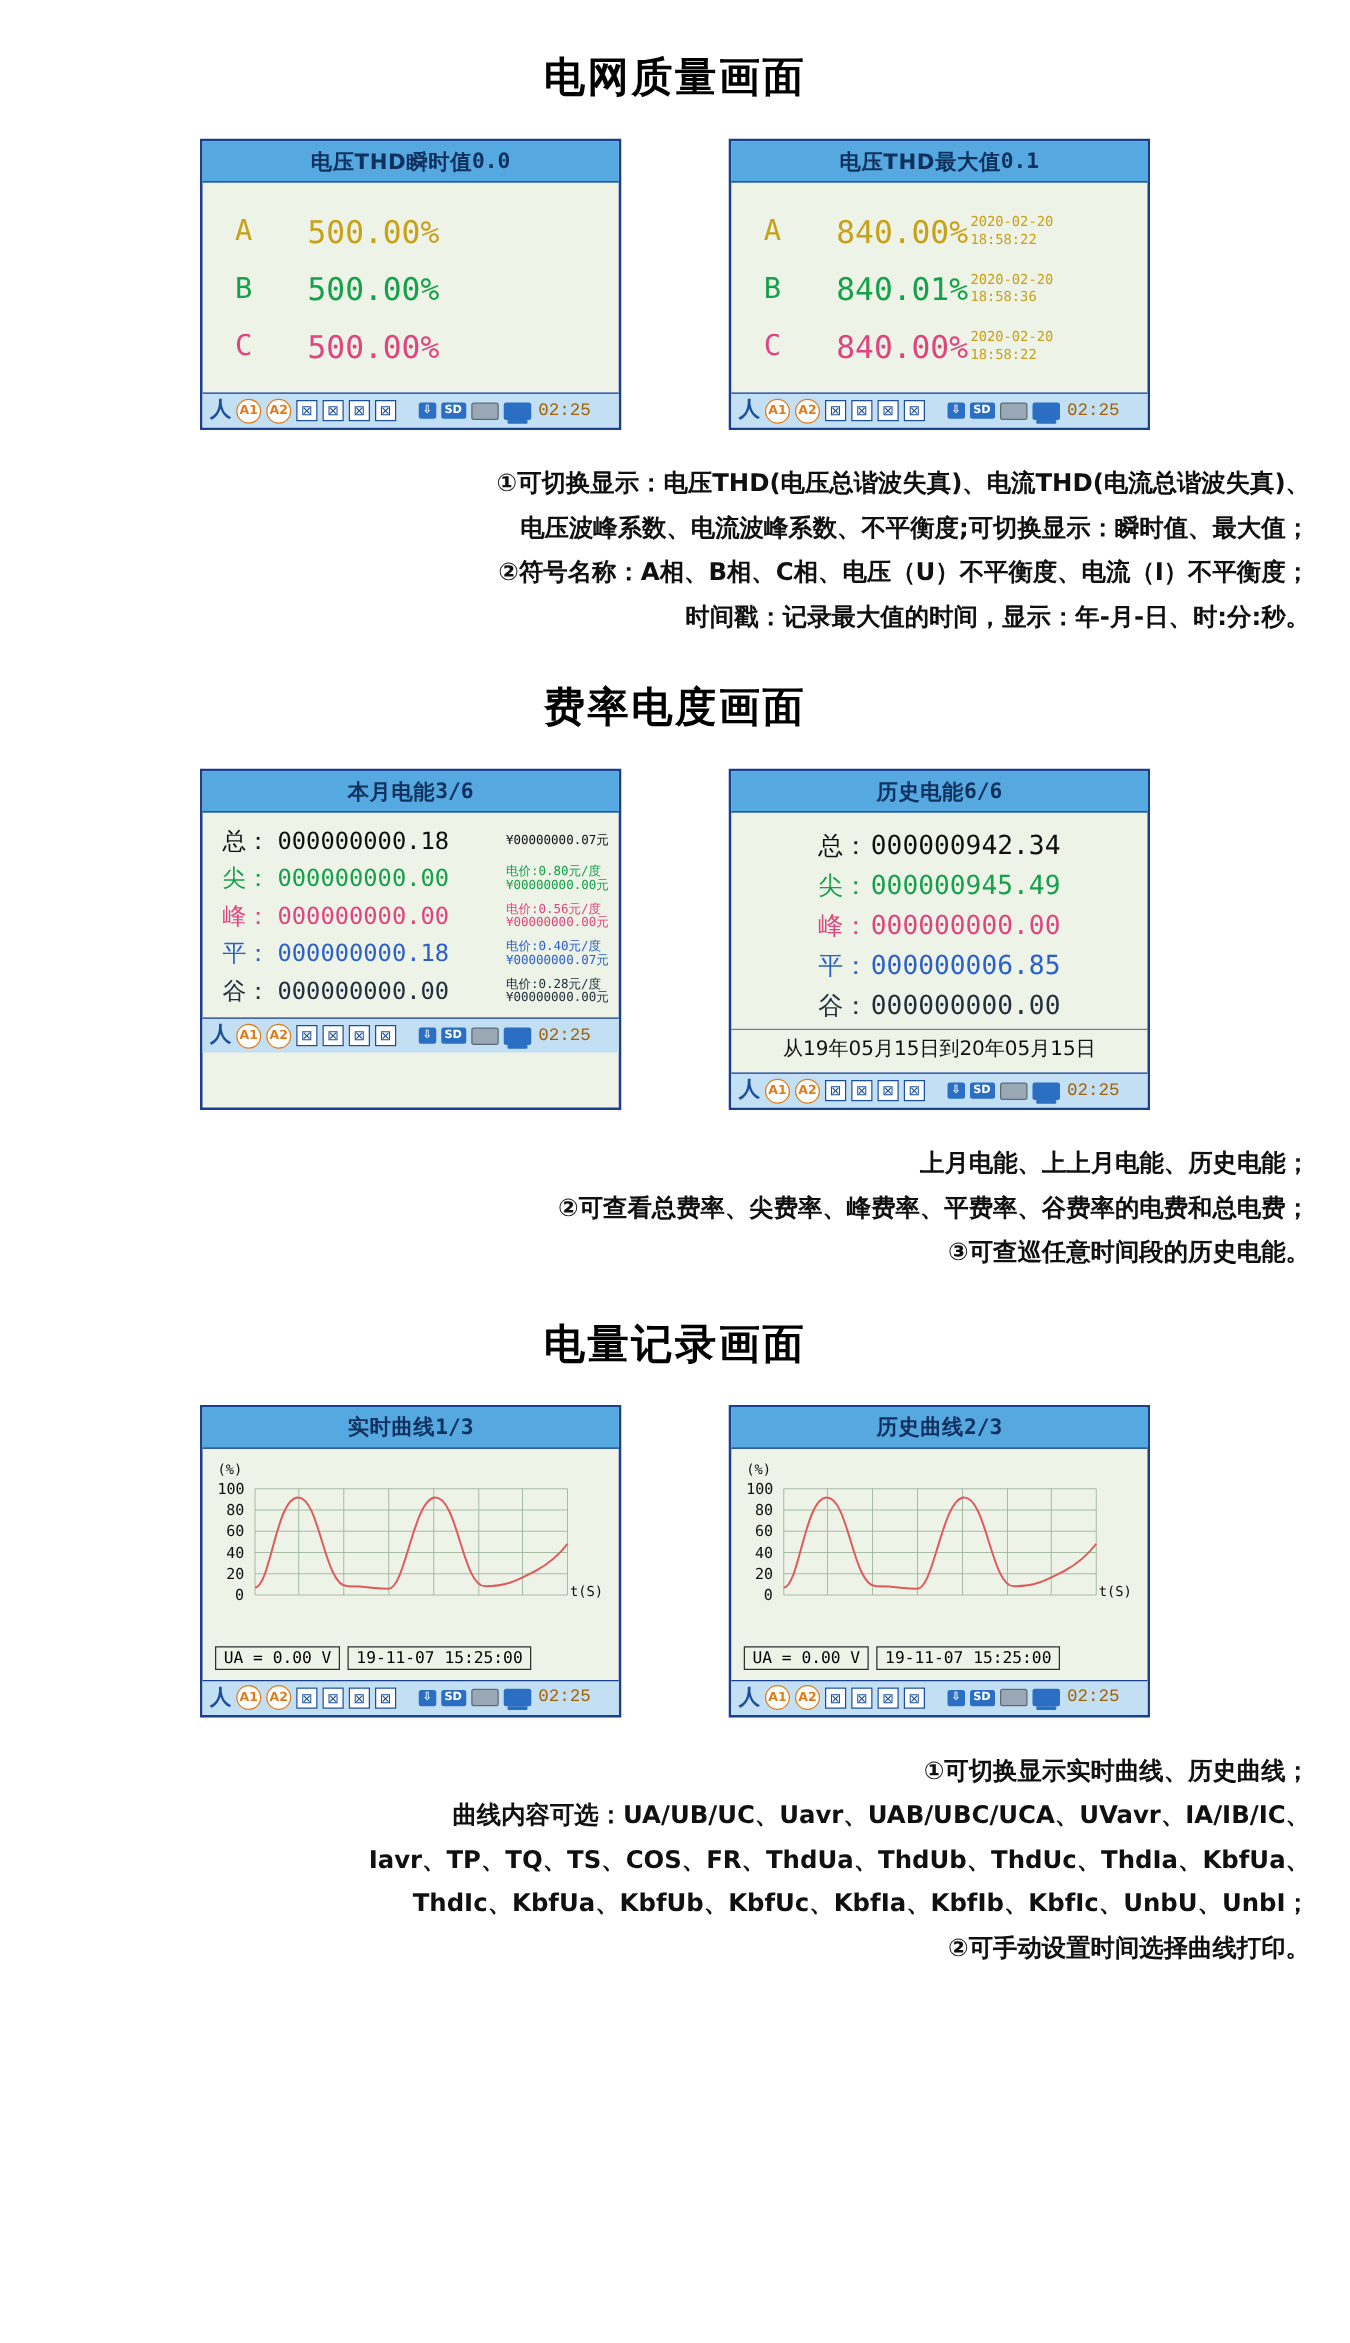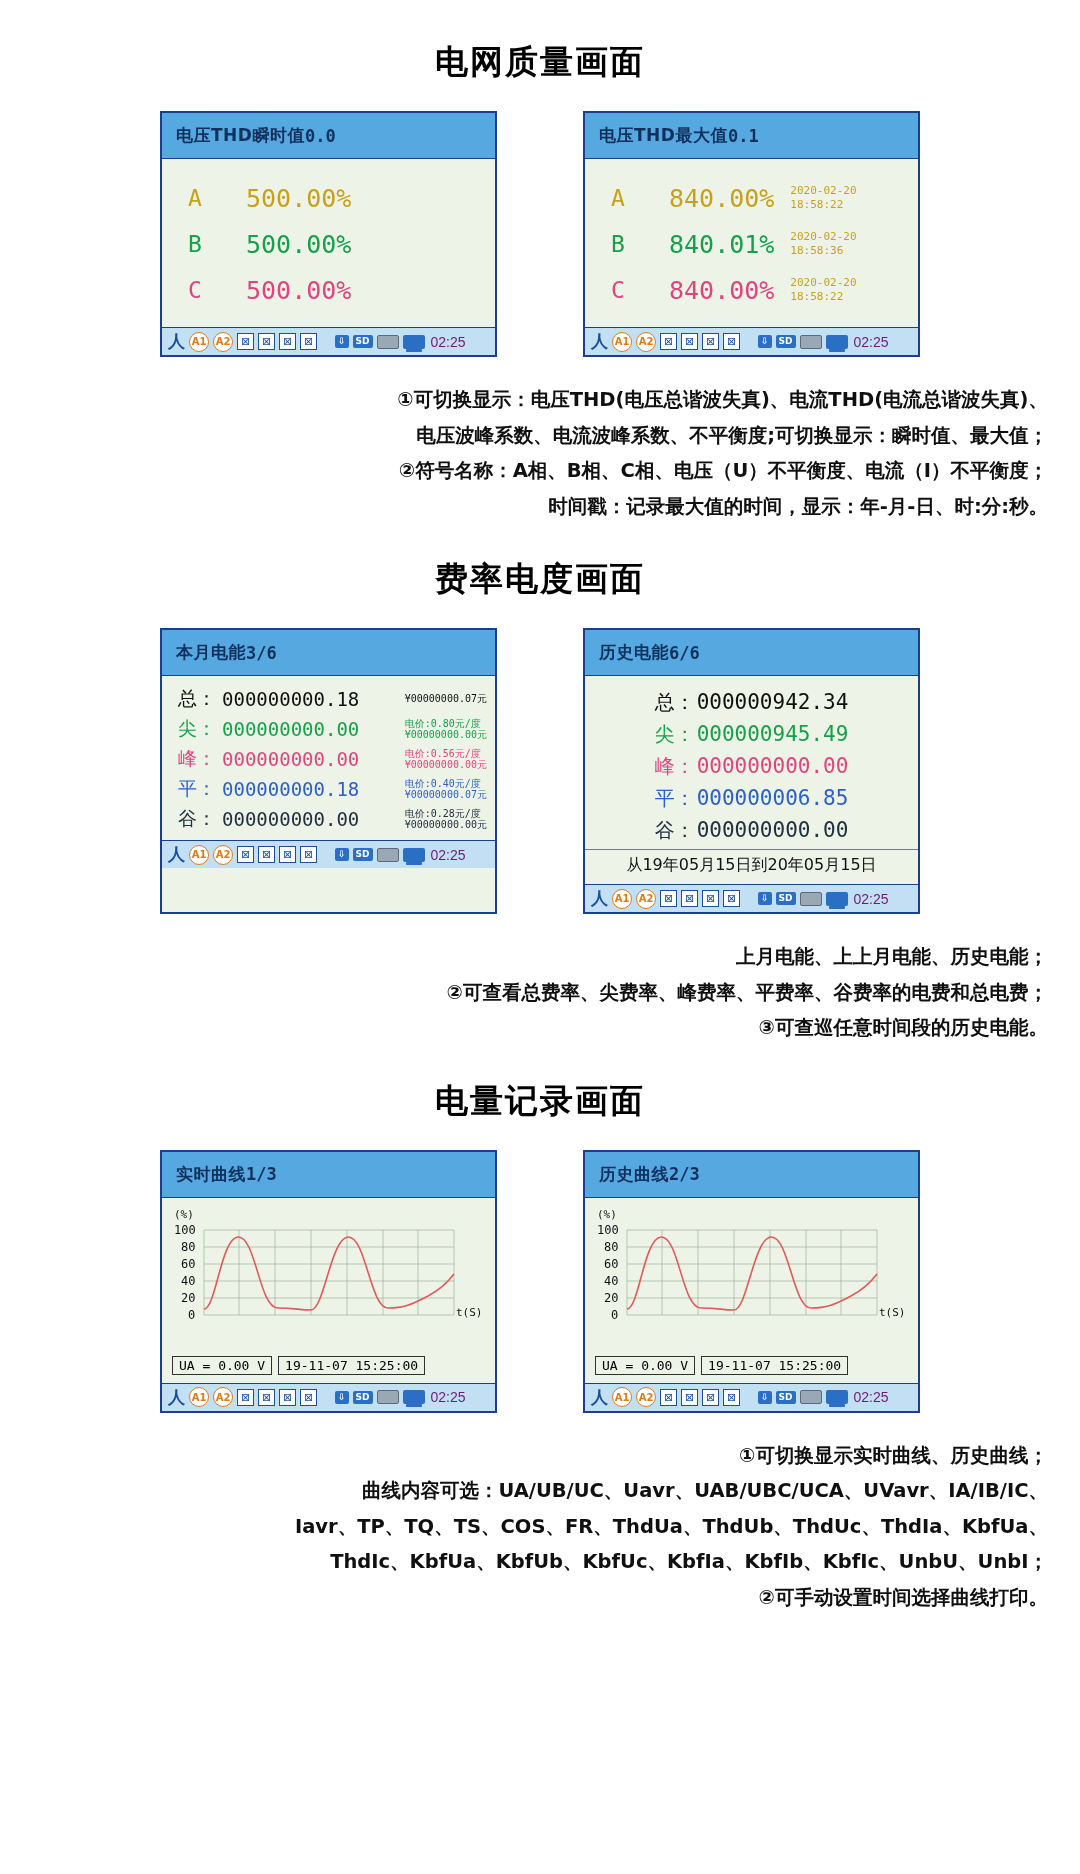--- a/index.html
+++ b/index.html
@@ -31,25 +31,25 @@
   .screen{
     width:337px;
     border:2px solid #1a3f8f;
     background:#eef3e8;
     box-sizing:border-box;
   }
   
   .scr-head{
     background:#55a9e0;
     border-bottom:1px solid #1a3f8f;
-    height:46px;
+    height:22px;
     display:flex;
     align-items:center;
-    justify-content:flex-start;
-    padding:0 14px;
+    justify-content:center;
+    padding:16px 14px;
     box-sizing:border-box;
     font-size:17px;
     color:#10305e;
     font-weight:bold;
   }
   .scr-head .ttl{letter-spacing:.5px;}
   .scr-head .pg{font-family:"DejaVu Sans Mono","Liberation Mono",monospace;font-weight:bold;}
 
   
   .scr-foot{
@@ -84,41 +84,41 @@
   .ico-bar{
     width:20px;height:12px;background:#9aa7b5;border:1px solid #5c6b7a;border-radius:2px;
   }
   .ico-pc{
     width:22px;height:14px;background:#2a6fc4;border-radius:2px;position:relative;
   }
   .ico-pc:after{
     content:"";position:absolute;left:3px;bottom:-3px;width:16px;height:3px;background:#2a6fc4;border-radius:1px;
   }
   .clock{
-    margin-left:2px;font-size:14px;color:#701a75;
-    font-family:Liberation Sans, sans-serif;
+    margin-left:2px;font-size:14px;color:#a16207;
+    font-family:Liberation Mono, monospace;
   }
 
   
   .thd-body{padding:16px 0 14px 0;}
   .thd-row{
     display:flex;align-items:center;
     height:46px;
     padding:0 6px 0 26px;
     box-sizing:border-box;
   }
   .thd-ph{width:58px;font-size:23px;font-family:"DejaVu Sans Mono","Liberation Mono",monospace;}
   .thd-val{
     font-size:25px;font-family:"DejaVu Sans Mono","Liberation Mono",monospace;
     white-space:nowrap;
   }
   .thd-ts{
     font-size:11px;line-height:1.25;
     font-family:"DejaVu Sans Mono","Liberation Mono",monospace;
-    color:#c8a11a;text-align:left;margin-left:16px;
+    color:#c8a11a;text-align:left;margin-left:2px;
   }
   .ph-a{color:#c8a11a;}
   .ph-b{color:#15a04a;}
   .ph-c{color:#e0447f;}
 
   
   .en-body{padding:8px 0 6px 0;}
   .en-row{
     display:flex;align-items:center;
     padding:0 8px 0 16px;

